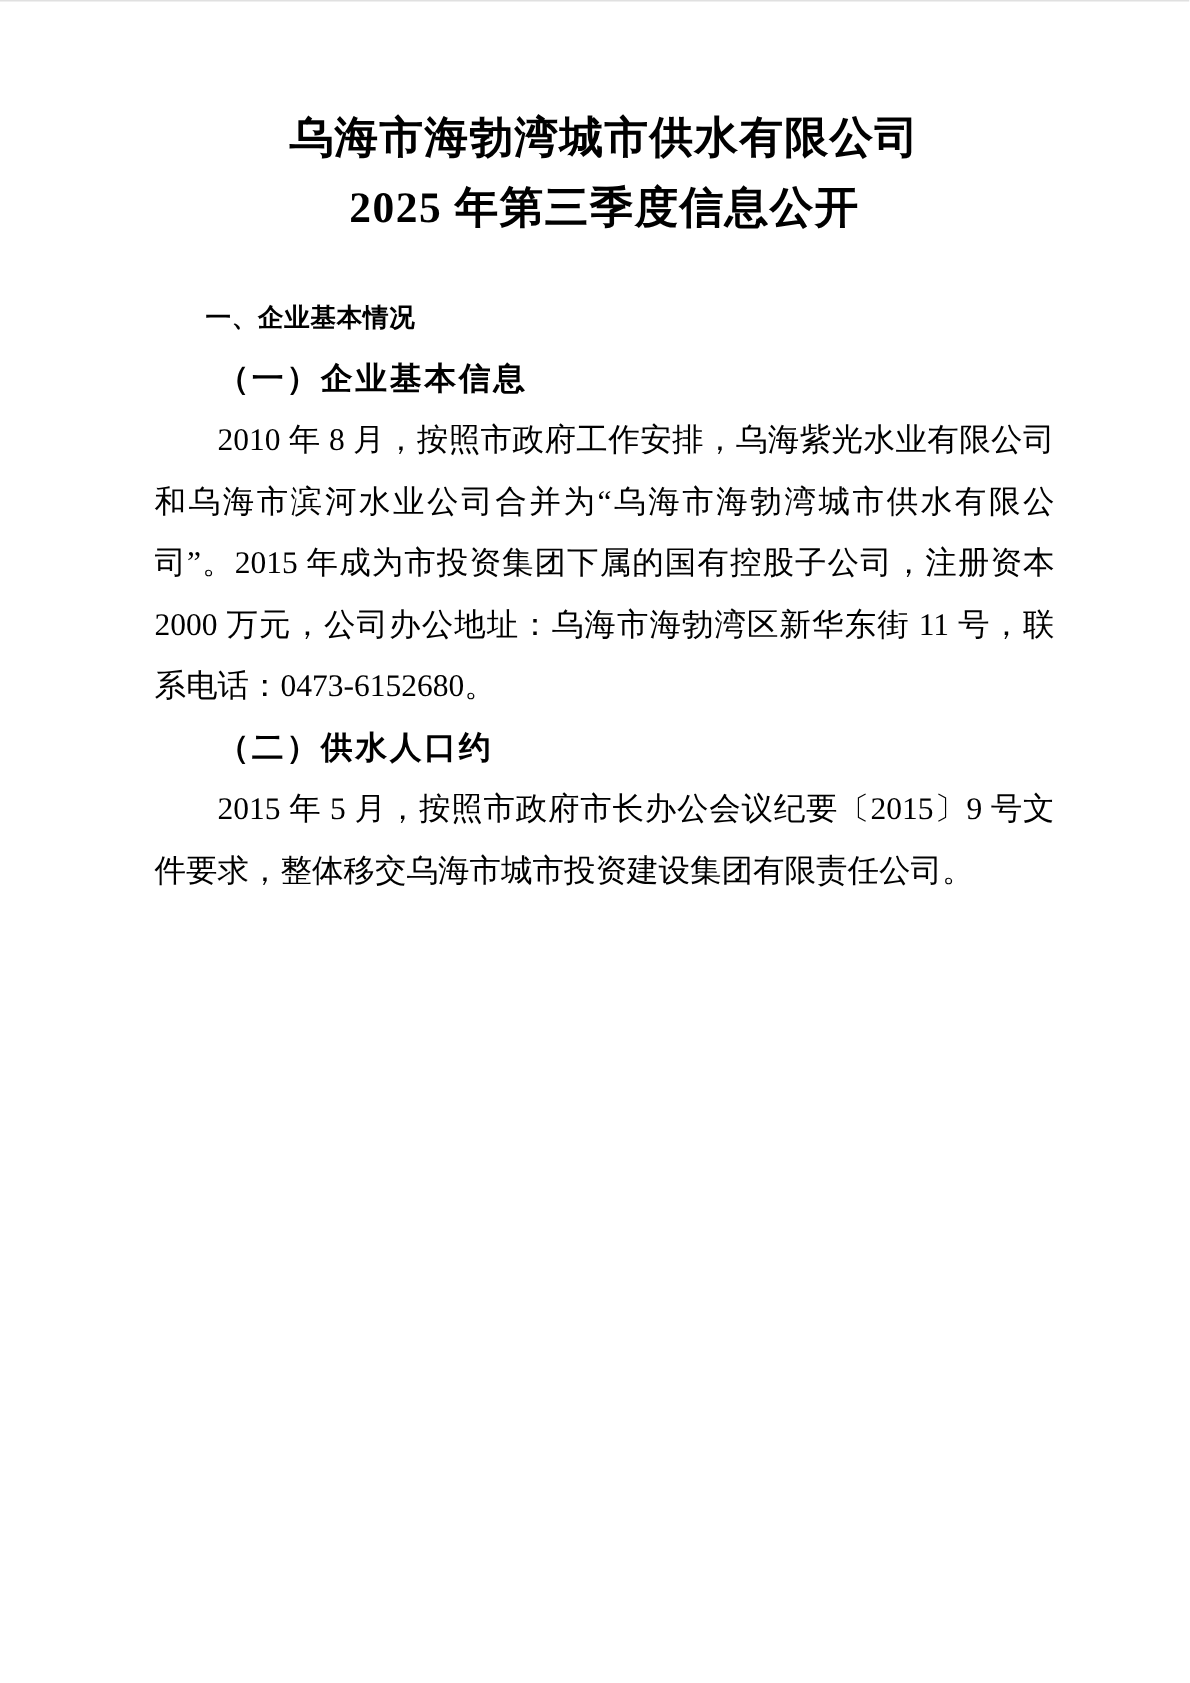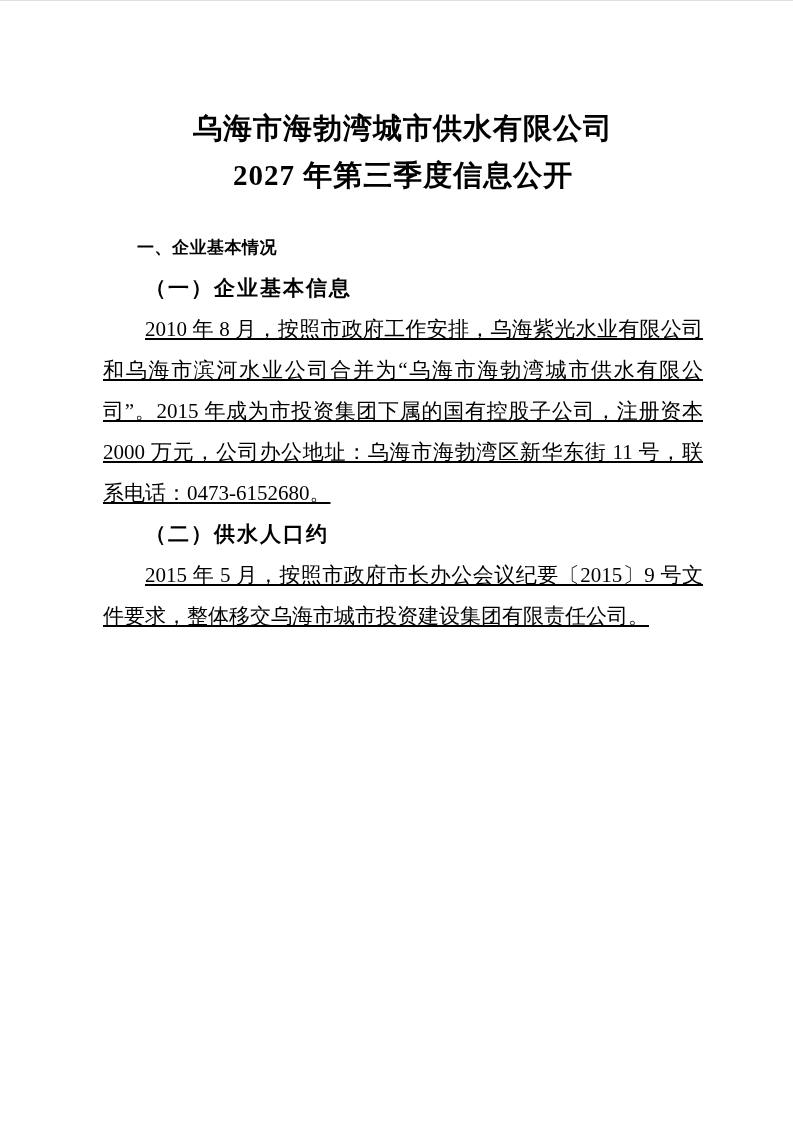--- a/index.html
+++ b/index.html
@@ -7,21 +7,21 @@
     padding: 0;
     background: #ffffff;
   }
   .page {
     position: relative;
     width: 793px;
     height: 1122px;
     margin: 0 auto;
     background: #ffffff;
     box-sizing: border-box;
-    padding: 104px 90px 0 103px;
+    padding: 68px 90px 0 103px;
     overflow: hidden;
     border-top: 1px solid #e0e0e0;
     color: #000000;
     font-family: "Liberation Serif", "DejaVu Serif", serif;
   }
   .doc-title {
     margin: 0 0 28px 0;
     text-align: center;
     font-size: 29px;
     font-weight: bold;
@@ -53,34 +53,33 @@
     text-indent: 2em;
     letter-spacing: 2px;
   }
   p.doc-paragraph {
     margin: 0;
     font-size: 21px;
     line-height: 41px;
     text-align: justify;
     text-justify: inter-ideograph;
     text-indent: 2em;
-    text-decoration: underline;
   }
   p.doc-paragraph.cut-off {
     text-align-last: left;
   }
 </style>
 </head>
 <body>
 
 <div class="page">
 
   <h1 class="doc-title">
     <span class="title-line">乌海市海勃湾城市供水有限公司</span>
-    <span class="title-line">2027 年第三季度信息公开</span>
+    <span class="title-line">2025 年第三季度信息公开</span>
   </h1>
 
   <div class="doc-body">
 
     <h2 class="section-heading">一、企业基本情况</h2>
 
     <h3 class="subsection-heading">（一）企业基本信息</h3>
 
     <p class="doc-paragraph">2010 年 8 月，按照市政府工作安排，乌海紫光水业有限公司和乌海市滨河水业公司合并为“乌海市海勃湾城市供水有限公司”。2015 年成为市投资集团下属的国有控股子公司，注册资本 2000 万元，公司办公地址：乌海市海勃湾区新华东街 11 号，联系电话：0473-6152680。</p>
 

